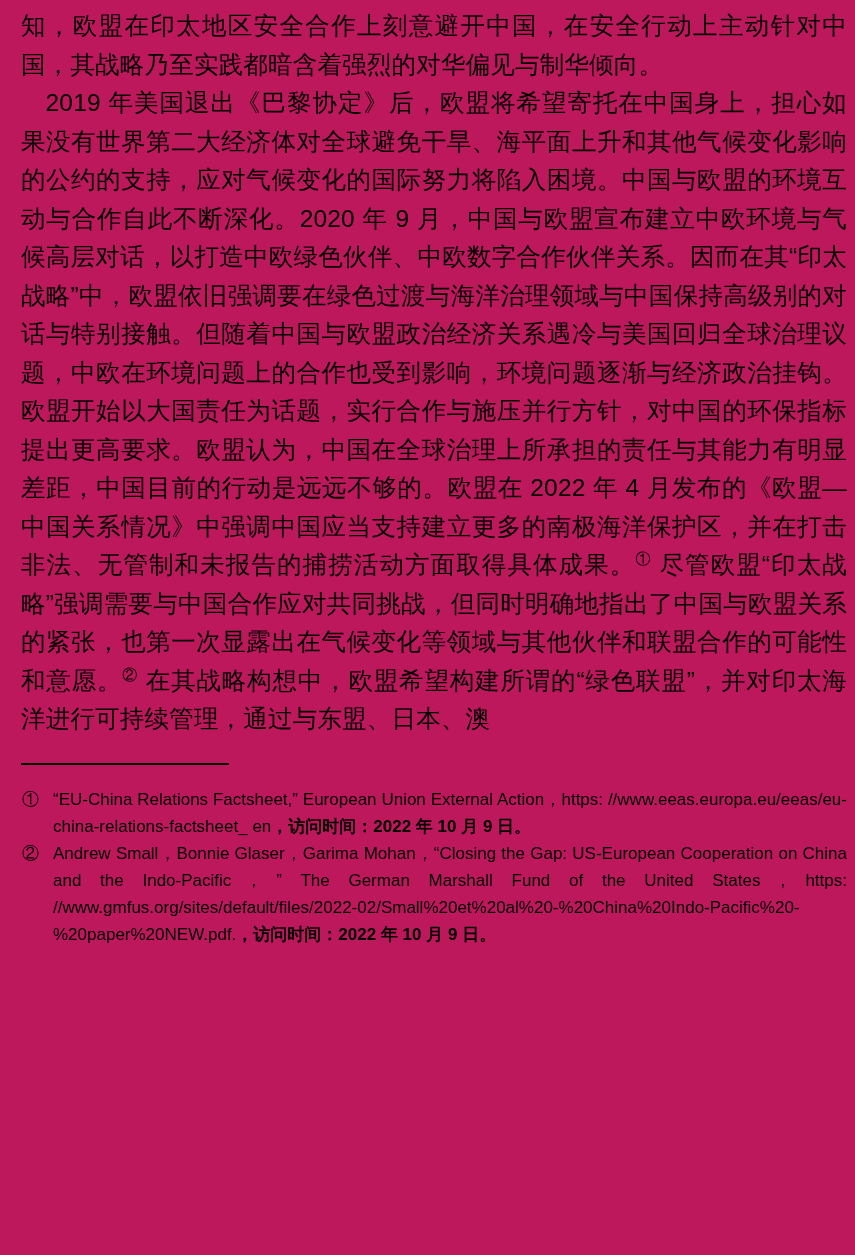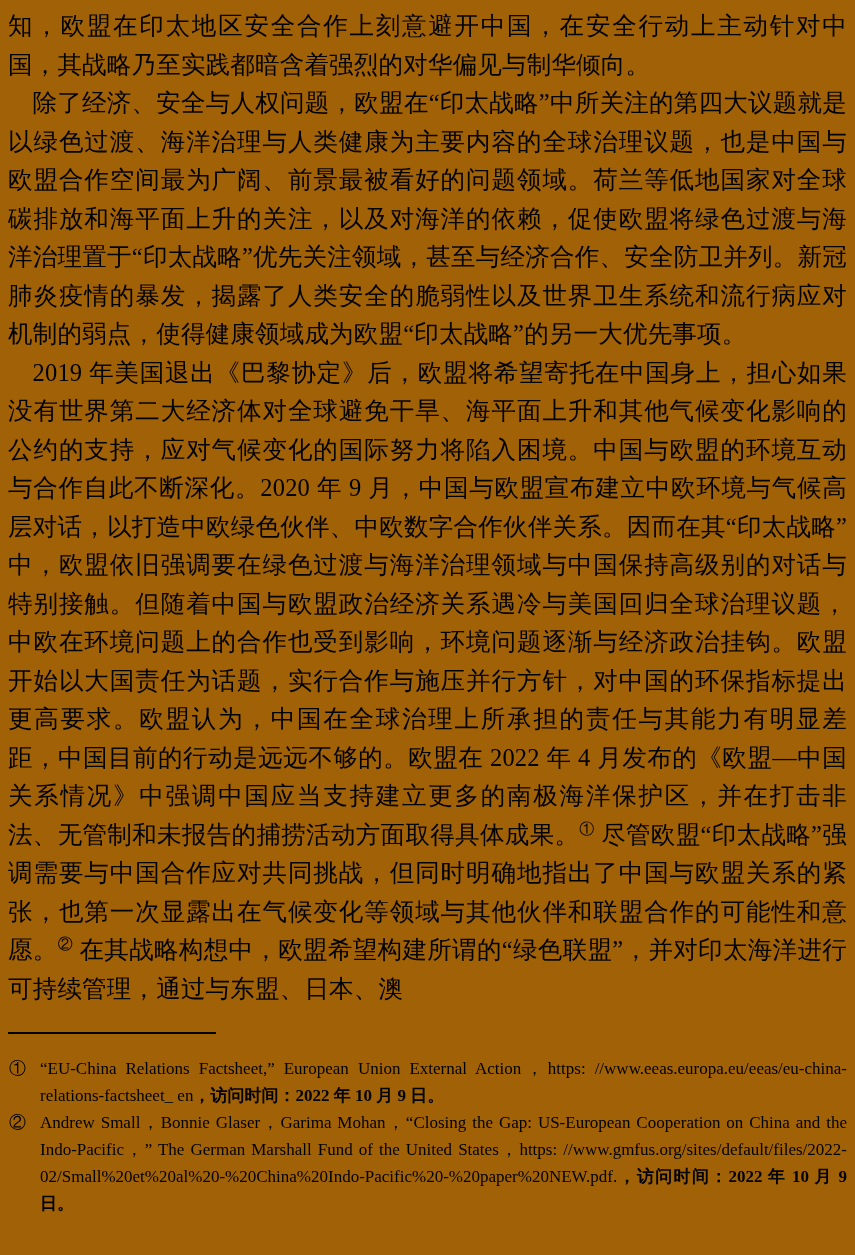--- a/index.html
+++ b/index.html
@@ -5,25 +5,25 @@
   html, body {
     margin: 0;
     padding: 0;
     background: #ffffff;
   }
   .page {
     position: relative;
     width: 855px;
     height: 1255px;
     box-sizing: border-box;
-    background: #a16207;
+    background: #be185d;
     color: #000000;
-    padding: 7px 8px 0 8px;
+    padding: 7px 8px 0 21px;
     overflow: hidden;
-    font-family: Liberation Serif, serif;
+    font-family: Liberation Sans, sans-serif;
   }
   
   .body-text {
     font-size: 24.5px;
     line-height: 38.5px;
     text-align: justify;
     font-weight: 500;
     letter-spacing: 0.2px;
   }
   .para {
@@ -77,21 +77,20 @@
 </head>
 <body>
 
 <div class="page">
 
   <div class="body-text">
 
     <p class="para">知，欧盟在印太地区安全合作上刻意避开中国，在安全行动上主动针对中国，其战略乃至实践都暗含着强烈的对华偏见与制华倾向。</p>
 
 
-    <p class="para indent">除了经济、安全与人权问题，欧盟在“印太战略”中所关注的第四大议题就是以绿色过渡、海洋治理与人类健康为主要内容的全球治理议题，也是中国与欧盟合作空间最为广阔、前景最被看好的问题领域。荷兰等低地国家对全球碳排放和海平面上升的关注，以及对海洋的依赖，促使欧盟将绿色过渡与海洋治理置于“印太战略”优先关注领域，甚至与经济合作、安全防卫并列。新冠肺炎疫情的暴发，揭露了人类安全的脆弱性以及世界卫生系统和流行病应对机制的弱点，使得健康领域成为欧盟“印太战略”的另一大优先事项。</p>
 
     <p class="para indent"><span>2019 年美国退出《巴黎协定》后，欧盟将希望寄托在中国身上，担心如果没有世界第二大经济体对全球避免干旱、海平面上升和其他气候变化影响的公约的支持，应对气候变化的国际努力将陷入困境。中国与欧盟的环境互动与合作自此不断深化。2020 年 9 月，中国与欧盟宣布建立中欧环境与气候高层对话，以打造中欧绿色伙伴、中欧数字合作伙伴关系。因而在其“印太战略”中，欧盟依旧强调要在绿色过渡与海洋治理领域与中国保持高级别的对话与特别接触。但随着中国与欧盟政治经济关系遇冷与美国回归全球治理议题，中欧在环境问题上的合作也受到影响，环境问题逐渐与经济政治挂钩。欧盟开始以大国责任为话题，实行合作与施压并行方针，对中国的环保指标提出更高要求。欧盟认为，中国在全球治理上所承担的责任与其能力有明显差距，中国目前的行动是远远不够的。欧盟在 2022 年 4 月发布的《欧盟—中国关系情况》中强调中国应当支持建立更多的南极海洋保护区，并在打击非法、无管制和未报告的捕捞活动方面取得具体成果。</span><sup class="fn-ref">①</sup><span> 尽管欧盟“印太战略”强调需要与中国合作应对共同挑战，但同时明确地指出了中国与欧盟关系的紧张，也第一次显露出在气候变化等领域与其他伙伴和联盟合作的可能性和意愿。</span><sup class="fn-ref">②</sup><span> 在其战略构想中，欧盟希望构建所谓的“绿色联盟”，并对印太海洋进行可持续管理，通过与东盟、日本、澳</span></p>
   </div>
 
   <div class="fn-divider"></div>
 
   <div class="footnotes">
 
     <div class="footnote">
       <span class="fn-marker">①</span><span class="fn-latin">“EU-China Relations Factsheet,” European Union External Action，https: //www.eeas.europa.eu/eeas/eu-china-relations-factsheet_ en</span><span class="fn-cjk">，访问时间：2022 年 10 月 9 日。</span>

